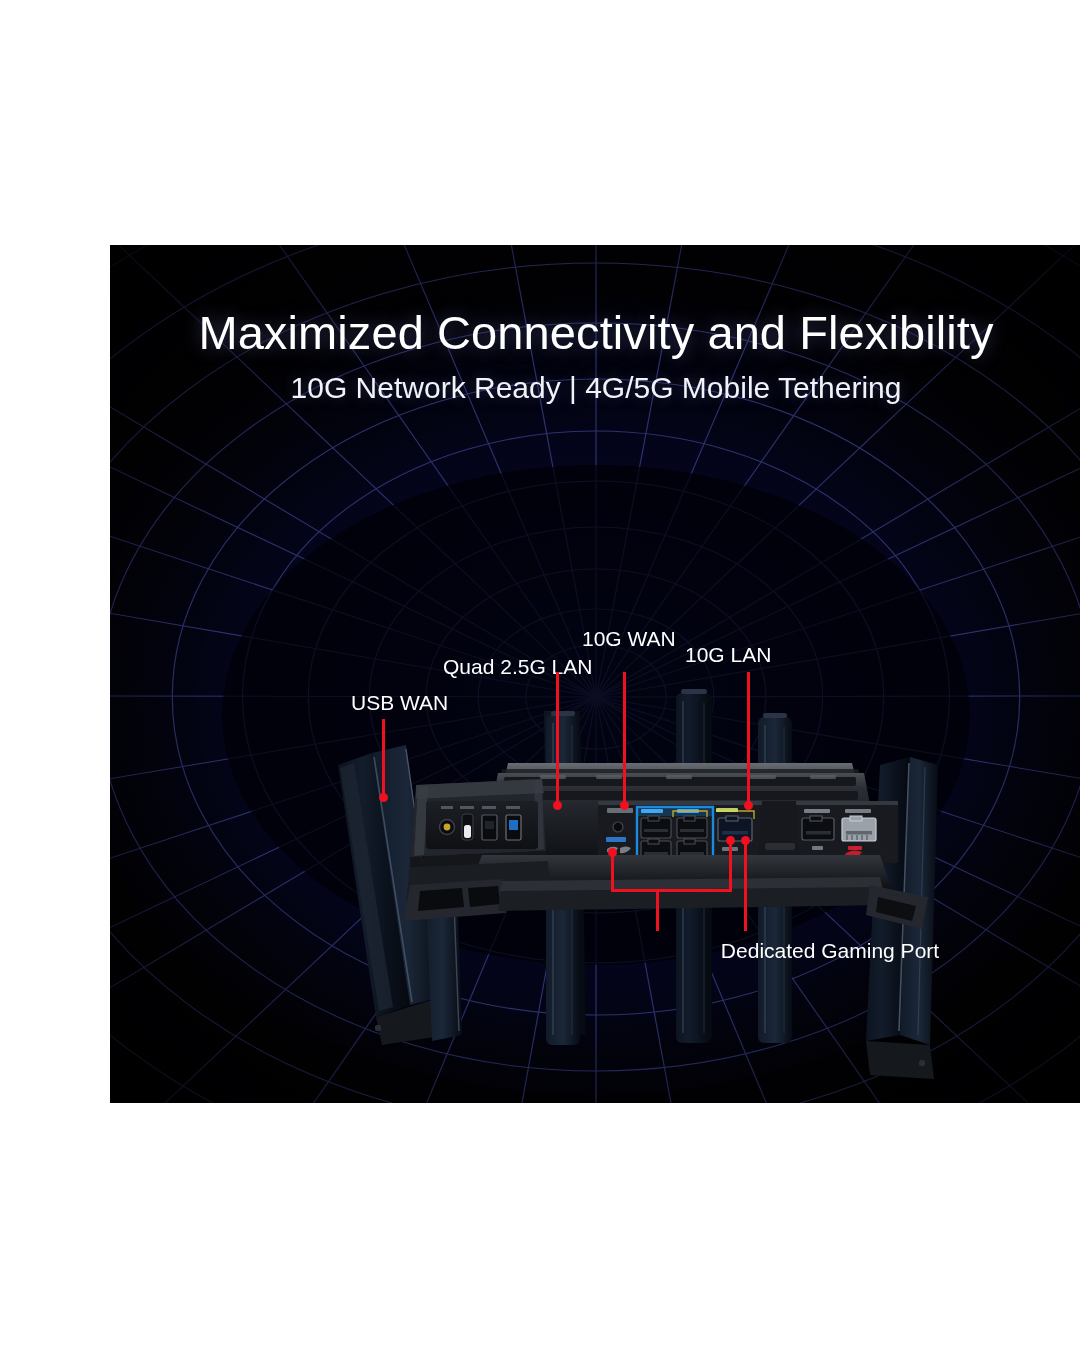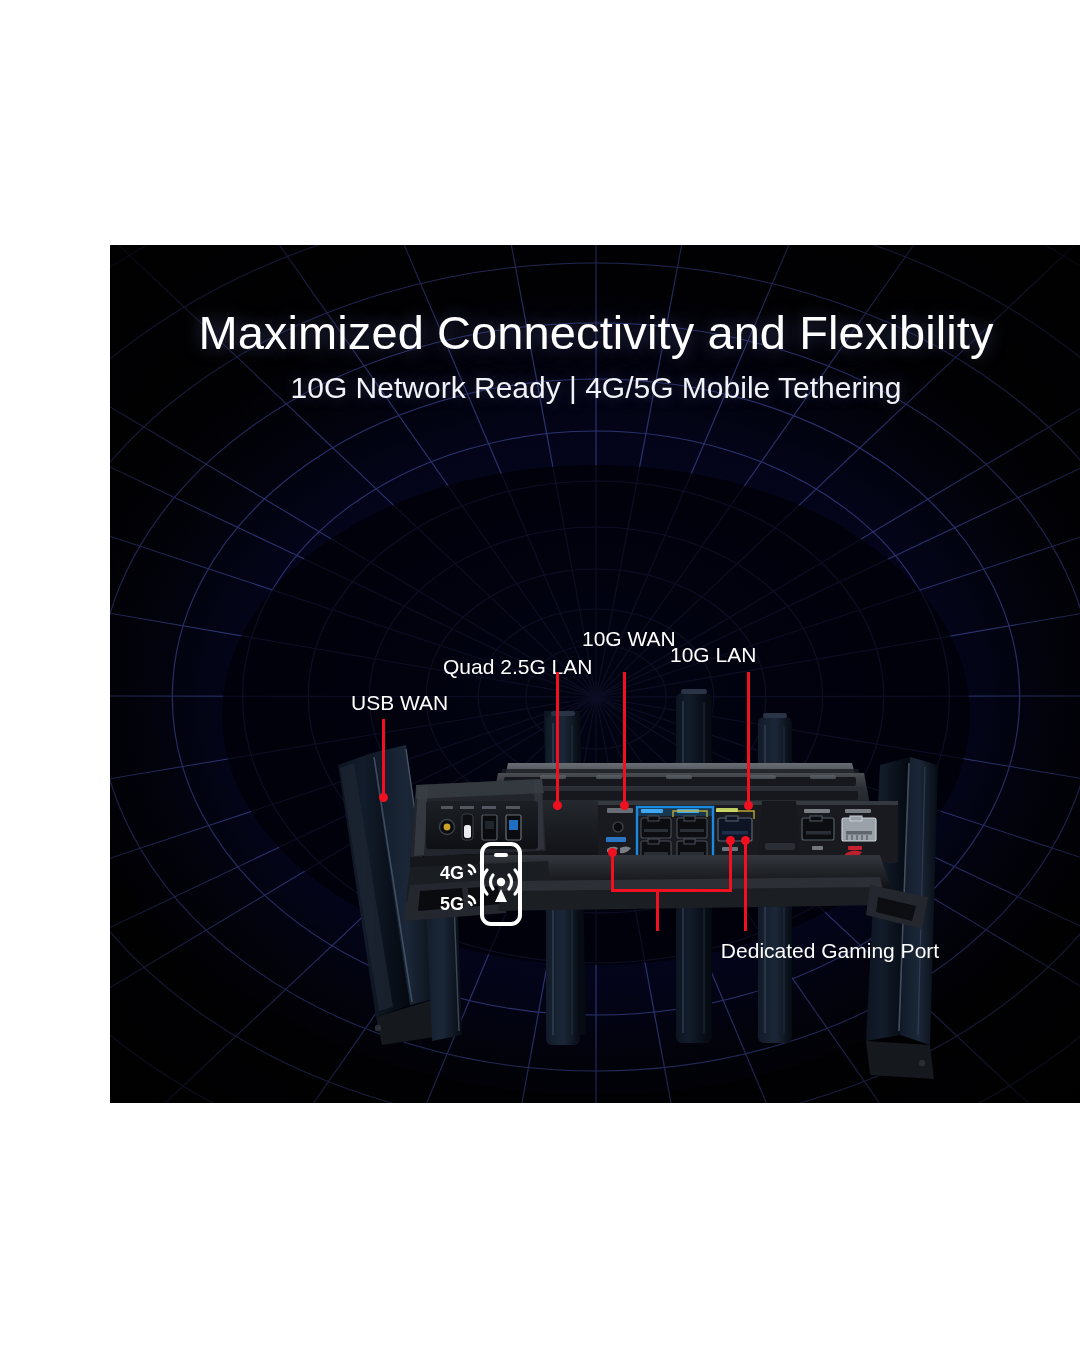--- a/index.html
+++ b/index.html
@@ -400,63 +400,40 @@
 
         <polygon points="392,636 770,632 778,660 388,666" fill="#1b1e23"></polygon>
         <polygon points="392,636 770,632 772,642 390,646" fill="#2c3036"></polygon>
 
         <polygon points="760,640 818,652 812,684 756,670" fill="#24272d"></polygon>
         <polygon points="768,652 806,661 802,676 766,667" fill="#0c0e12"></polygon>
       </g>
     </svg>
   </div>
 
-  <div id="phone-icon">
-    <svg width="86" height="88" viewBox="0 0 86 88">
-
-      <rect x="44" y="3" width="38" height="80" rx="9" ry="9" fill="none" stroke="#ffffff" stroke-width="4"></rect>
-      <rect x="56" y="12" width="14" height="4" rx="2" fill="#ffffff"></rect>
-
-      <circle cx="63" cy="41" r="4.2" fill="#ffffff"></circle>
-      <path d="M55 34 a11 11 0 0 0 0 14" fill="none" stroke="#ffffff" stroke-width="3.2" stroke-linecap="round"></path>
-      <path d="M71 34 a11 11 0 0 1 0 14" fill="none" stroke="#ffffff" stroke-width="3.2" stroke-linecap="round"></path>
-      <path d="M49 29 a18 18 0 0 0 0 24" fill="none" stroke="#ffffff" stroke-width="3.2" stroke-linecap="round"></path>
-      <path d="M77 29 a18 18 0 0 1 0 24" fill="none" stroke="#ffffff" stroke-width="3.2" stroke-linecap="round"></path>
-      <path d="M63 48 l6 13 l-12 0 z" fill="#ffffff"></path>
-
-      <g fill="none" stroke="#ffffff" stroke-width="2.6" stroke-linecap="round">
-        <path d="M31 24 a9 9 0 0 1 6 7"></path>
-        <path d="M31 30 a4 4 0 0 1 2.5 3"></path>
-        <path d="M31 55 a9 9 0 0 1 6 7"></path>
-        <path d="M31 61 a4 4 0 0 1 2.5 3"></path>
-      </g>
-      <text x="2" y="38" fill="#ffffff" font-family="Liberation Sans, sans-serif" font-size="18" font-weight="bold">4G</text>
-      <text x="2" y="69" fill="#ffffff" font-family="Liberation Sans, sans-serif" font-size="18" font-weight="bold">5G</text>
-    </svg>
-  </div>
 
   <div class="callout" style="left:241px;top:446px;">
     <span data-bind="callouts.0.label">USB WAN</span>
   </div>
   <div class="lead lead-v" style="left:272px;top:474px;height:78px;"></div>
   <div class="dot" style="left:269px;top:548px;"></div>
 
   <div class="callout" style="left:333px;top:410px;">
     <span data-bind="callouts.1.label">Quad 2.5G LAN</span>
   </div>
   <div class="lead lead-v" style="left:446px;top:427px;height:133px;"></div>
   <div class="dot" style="left:443px;top:556px;"></div>
 
   <div class="callout" style="left:472px;top:382px;">
     <span data-bind="callouts.2.label">10G WAN</span>
   </div>
   <div class="lead lead-v" style="left:513px;top:427px;height:133px;"></div>
   <div class="dot" style="left:510px;top:556px;"></div>
 
-  <div class="callout" style="left:560px;top:398px;">
+  <div class="callout" style="left:575px;top:398px;">
     <span data-bind="callouts.3.label">10G LAN</span>
   </div>
   <div class="lead lead-v" style="left:637px;top:427px;height:133px;"></div>
   <div class="dot" style="left:634px;top:556px;"></div>
 
   <div class="lead lead-v" style="left:501px;top:608px;height:38px;"></div>
   <div class="dot" style="left:498px;top:603px;"></div>
   <div class="lead lead-v" style="left:619px;top:596px;height:50px;"></div>
   <div class="dot" style="left:616px;top:591px;"></div>
   <div class="lead lead-h" style="left:501px;top:644px;width:121px;"></div>

